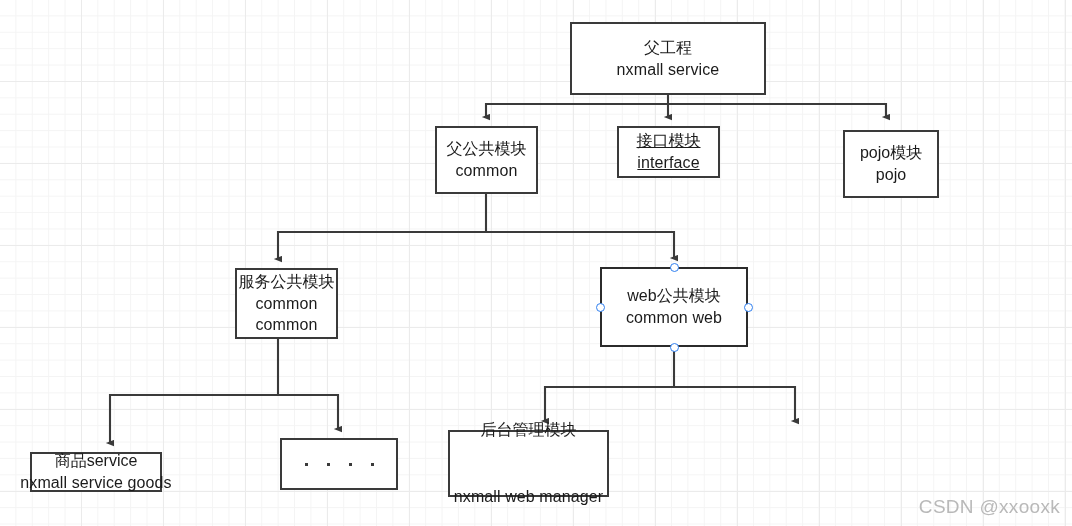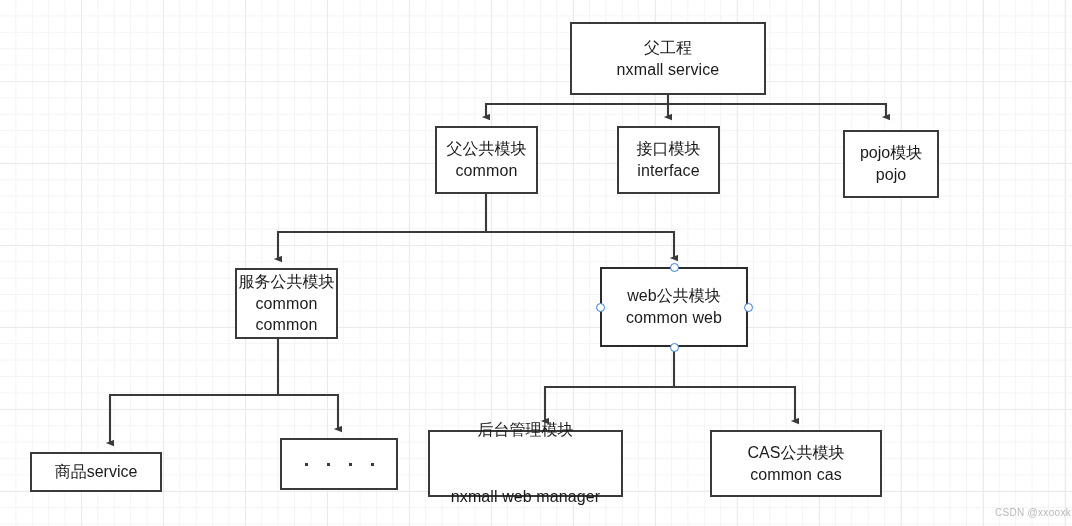--- a/index.html
+++ b/index.html
@@ -75,24 +75,24 @@
     gap: 19px;
     align-items: center;
   }
   .dot {
     width: 3px;
     height: 3px;
     background: #3a3a3a;
   }
   .watermark {
     position: absolute;
-    right: 1px;
+    right: 12px;
     bottom: 8px;
     color: #b9b9b9;
-    font-size: 10px;
+    font-size: 19px;
     letter-spacing: 0.3px;
     user-select: none;
   }
 </style>
 </head>
 <body>
 
 <div id="canvas">
 
   <svg id="edges" viewBox="0 0 1072 526" width="1072" height="526">
@@ -122,21 +122,21 @@
   <div class="node" style="left:570px; top:22px; width:196px; height:73px;">
     <div class="line1">父工程</div>
     <div class="line2">nxmall service</div>
   </div>
 
   <div class="node" style="left:435px; top:126px; width:103px; height:68px;">
     <div class="line1">父公共模块</div>
     <div class="line2">common</div>
   </div>
 
-  <div class="node" style="left:617px; top:126px; width:103px; height:68px;">
+  <div class="node" style="left:617px; top:126px; width:103px; height:52px;text-decoration:underline;">
     <div class="line1">接口模块</div>
     <div class="line2">interface</div>
   </div>
 
   <div class="node" style="left:835px; top:130px; width:96px; height:68px;margin-left:8px;">
     <div class="line1">pojo模块</div>
     <div class="line2">pojo</div>
   </div>
 
   <div class="node" style="left:235px; top:268px; width:103px; height:71px;">
@@ -145,40 +145,37 @@
     <div class="line3">common</div>
   </div>
 
   <div class="node selected" style="left:600px; top:267px; width:148px; height:80px;">
     <div class="line1">web公共模块</div>
     <div class="line2">common web</div>
   </div>
 
   <div class="node" style="left:30px; top:452px; width:132px; height:40px;">
     <div class="line1">商品service</div>
+    <div class="line2">nxmall service goods</div>
   </div>
 
   <div class="node" style="left:280px; top:438px; width:118px; height:52px;">
     <div class="dots-row">
       <span class="dot"></span>
       <span class="dot"></span>
       <span class="dot"></span>
       <span class="dot"></span>
     </div>
   </div>
 
-  <div class="node" style="left:428px; top:430px; width:195px; height:67px;gap:45px;">
+  <div class="node" style="left:448px; top:430px; width:161px; height:67px;gap:45px;">
     <div class="line1">后台管理模块</div>
     <div class="line2">nxmall web manager</div>
   </div>
 
-  <div class="node" style="left:710px; top:430px; width:172px; height:67px;">
-    <div class="line1">CAS公共模块</div>
-    <div class="line2">common cas</div>
-  </div>
 
   <div class="handle" style="left:674px; top:267px;"></div>
   <div class="handle" style="left:674px; top:347px;"></div>
   <div class="handle" style="left:600px; top:307px;"></div>
   <div class="handle" style="left:748px; top:307px;"></div>
 
   <div class="watermark">CSDN @xxooxk</div>
 </div>
 
 </body></html>

